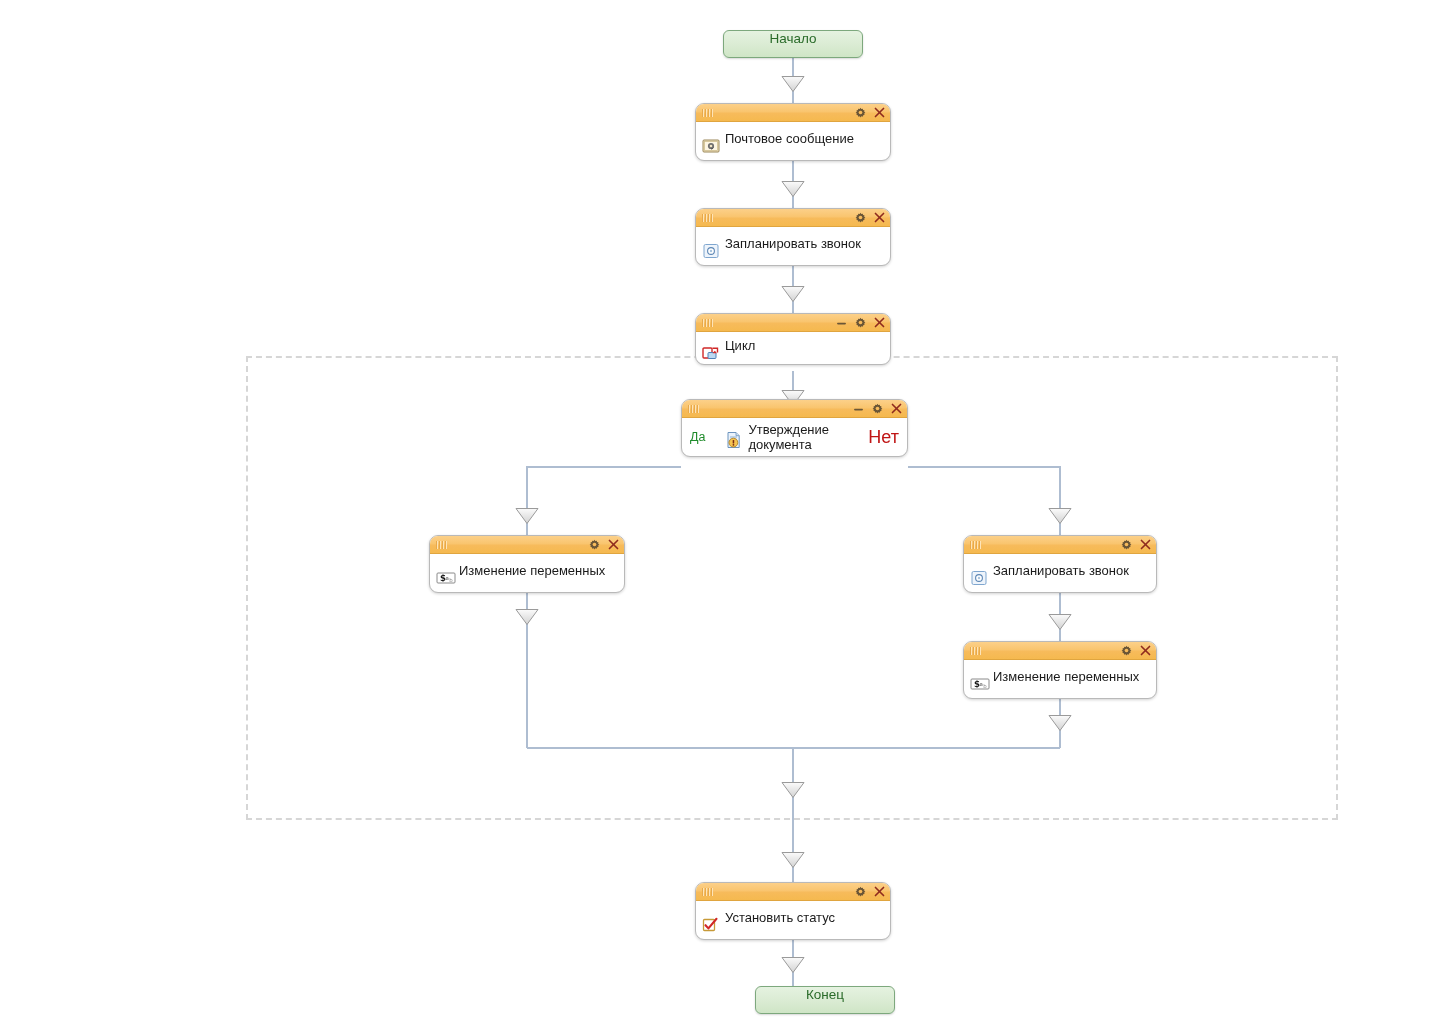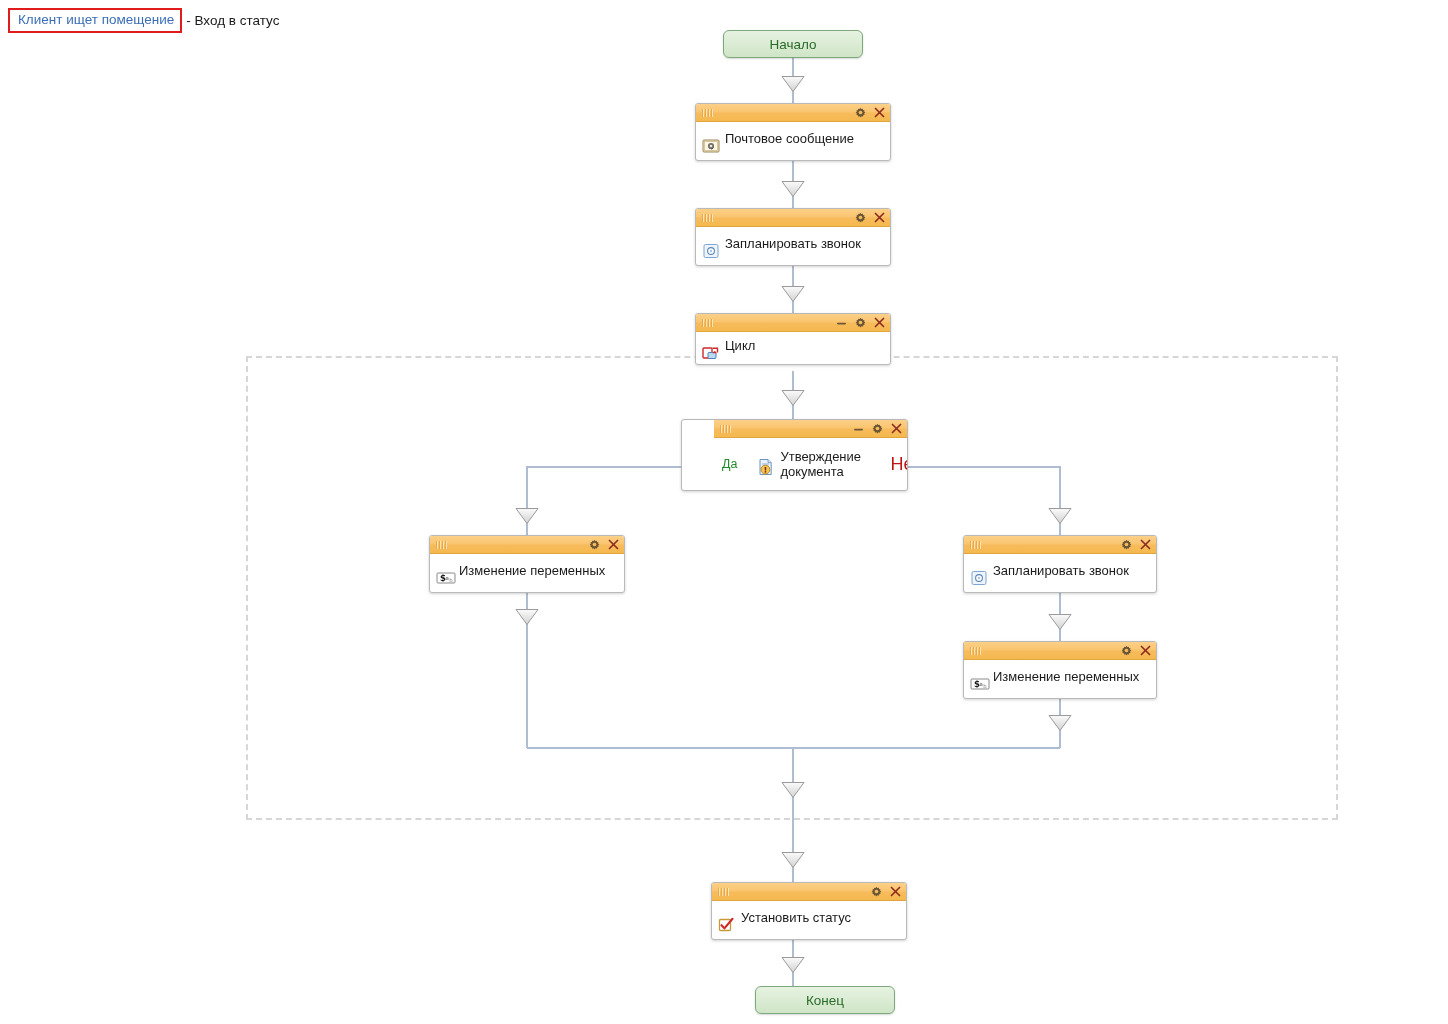--- a/index.html
+++ b/index.html
@@ -68,33 +68,33 @@
 
   
   .terminal {
     position: absolute;
     box-sizing: border-box;
     border: 1px solid #7da87d;
     border-radius: 6px;
     background: linear-gradient(to bottom, #e5f2e0 0%, #dbecd4 50%, #cfe5c6 100%);
     box-shadow: 0 1px 2px rgba(0,0,0,.16);
     display: flex;
-    align-items: center;
+    align-items: flex-start;
     justify-content: center;
     color: #2a6b2a;
     font-size: 13.5px;
   }
 
   
   .node {
     position: absolute;
     box-sizing: border-box;
     background: #ffffff;
     border: 1px solid #b9b9b9;
-    border-radius: 3px;
+    border-radius: 9px;
     box-shadow: 0 1px 3px rgba(0,0,0,.18);
     overflow: hidden;
   }
   .node-title {
     height: 18px;
     box-sizing: border-box;
     background: linear-gradient(to bottom, #fcd089 0%, #f9c46d 48%, #f7bb5c 52%, #f5b94f 100%);
     border-bottom: 1px solid #e0a53f;
     display: flex;
     align-items: center;
@@ -176,26 +176,20 @@
     align-items: center;
     flex: 0 0 auto;
   }
   .decision-center .node-icon { top: 2px; }
 </style>
 </head>
 <body>
 
 <div id="canvas">
 
-  <div class="header">
-    <span class="header-link-box">
-      <a class="header-link" href="#">Клиент ищет помещение</a>
-    </span>
-    <span class="header-suffix">- Вход в статус</span>
-  </div>
 
   <div id="loop-scope" class="loop-container" style="left: 246px; top: 356px; width: 1092px; height: 464px; border-color: rgb(214, 214, 214);"></div>
 
   <svg id="wires" viewBox="0 0 1448 1024" xmlns="http://www.w3.org/2000/svg">
     <defs>
       <linearGradient id="arrowGrad" x1="0" y1="0" x2="0" y2="1">
         <stop offset="0%" stop-color="#fbfbfb"></stop>
         <stop offset="100%" stop-color="#d2d2d2"></stop>
       </linearGradient>
     </defs>
@@ -327,21 +321,21 @@
         <div class="node-body">
           <span class="node-icon"><svg width="18" height="16" viewBox="0 0 18 16">
         <rect x="1" y="3" width="9" height="10" rx="1" fill="#ffffff" stroke="#d02828" stroke-width="1.4"></rect>
         <rect x="6" y="7.5" width="8" height="6" rx="1" fill="#bcd9f2" stroke="#4f82b8"></rect>
         <path d="M10.5 3.2 L15.5 3.2 L15.5 7.5" fill="none" stroke="#d02828" stroke-width="1.4"></path>
         <path d="M13 9.4 L15.6 6.6 L18 9.4 Z" fill="#d02828" transform="translate(-2.6,-1.3) scale(.92) translate(1.2,1)"></path>
       </svg></span>
           <span class="node-label">Цикл</span>
         </div>
       </div>
-      <div class="node decision" style="left: 681px; top: 419px; width: 227px; height: 72px; padding-left: 32px;">
+      <div class="node decision" style="left: 681px; top: 399px; width: 227px; height: 58px;">
         <div class="node-title">
           <span class="grip">
             <i></i>
             <i></i>
             <i></i>
             <i></i>
           </span>
           <span class="title-btns">
             <span class="tb">
               <svg width="11" height="11" viewBox="0 0 12 12">
@@ -467,21 +461,21 @@
         <div class="node-body">
           <span class="node-icon"><svg width="20" height="16" viewBox="0 0 20 16">
         <rect x="1" y="3" width="18" height="10" rx="1" fill="#ffffff" stroke="#8a8a8a"></rect>
         <text x="4" y="11.4" font-family="DejaVu Sans, sans-serif" font-size="8.6" font-weight="bold" fill="#1a1a1a">$</text>
         <text x="9.5" y="9.6" font-family="DejaVu Sans, sans-serif" font-size="5.4" fill="#3f3f3f">a</text>
         <text x="13.2" y="12.2" font-family="DejaVu Sans, sans-serif" font-size="5.4" fill="#8a8a8a">b</text>
       </svg></span>
           <span class="node-label">Изменение переменных</span>
         </div>
       </div>
-      <div class="node" style="left: 711px; top: 882px; width: 196px; height: 58px;">
+      <div class="node" style="left: 695px; top: 882px; width: 196px; height: 58px;">
         <div class="node-title">
           <span class="grip">
             <i></i>
             <i></i>
             <i></i>
             <i></i>
           </span>
           <span class="title-btns">
             <span class="tb">
               <svg width="11" height="11" viewBox="0 0 12 12">

